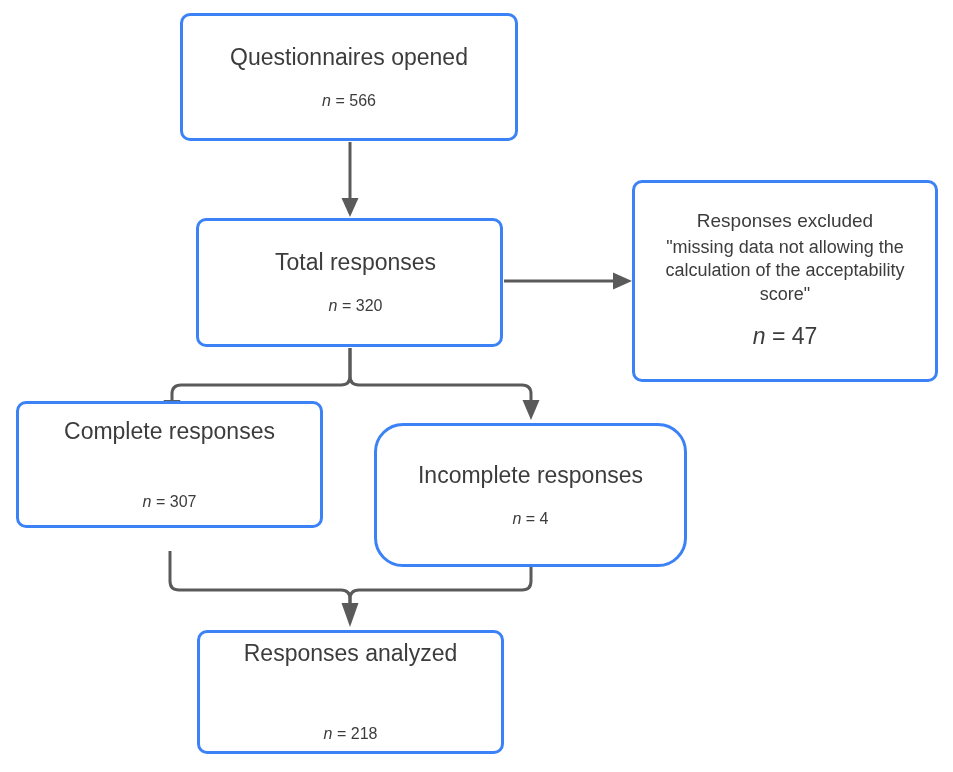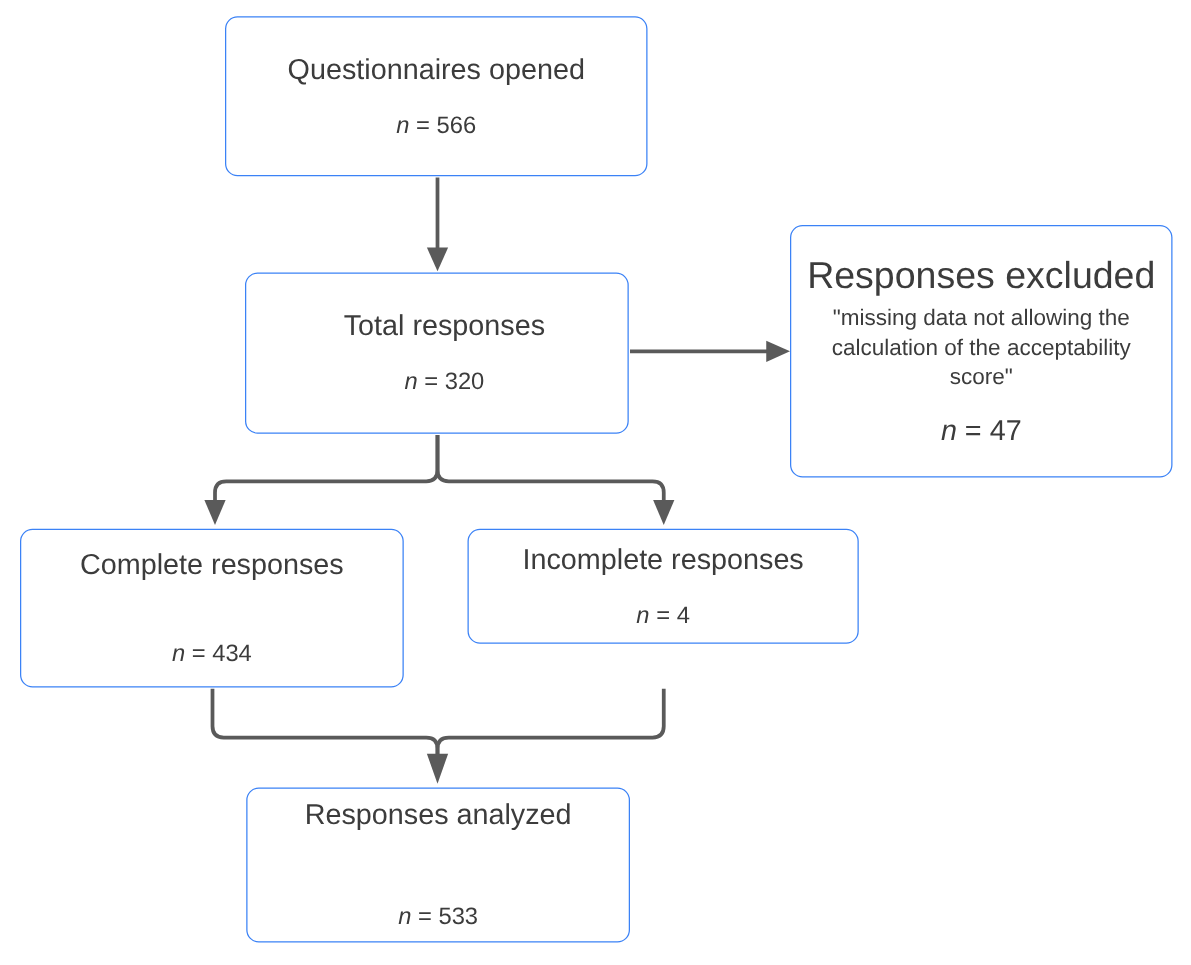--- a/index.html
+++ b/index.html
@@ -30,47 +30,47 @@
     stroke-linecap: butt;
   }
   .connectors polygon {
     fill: #5a5a5a;
     stroke: none;
   }
   .node {
     position: absolute;
     box-sizing: border-box;
     background: #ffffff;
-    border: 1px solid #3b82f6;
+    border: 3px solid #3b82f6;
     border-radius: 10px;
     display: flex;
     flex-direction: column;
     align-items: center;
     justify-content: center;
     text-align: center;
   }
   .node .label {
     font-size: 23px;
     line-height: 1.35;
   }
   .node .nline {
-    font-size: 19px;
+    font-size: 16px;
     line-height: 1.45;
     margin-top: 16px;
   }
   .node .nline .nsym {
     font-style: italic;
   }
   .node .quote {
     font-size: 18px;
     line-height: 1.3;
     padding: 0 30px;
   }
   .node-excluded .label {
-    font-size: 30px;
+    font-size: 19px;
     margin-bottom: 2px;
   }
   .node-excluded .nline {
     font-size: 23px;
     margin-top: 14px;
   }
 </style>
 </head>
 <body>
 
@@ -124,37 +124,37 @@
 
   <div class="node node-excluded" style="left:632px; top:180px; width:306px; height:202px;">
     <div class="label">Responses excluded</div>
     <div class="quote">"missing data not allowing the calculation of the acceptability score"</div>
     <div class="nline">
       <span class="nsym">n</span>
       <span>= 47</span>
     </div>
   </div>
 
-  <div class="node" style="left:16px; top:423px; width:307px; height:127px;gap:27px;">
+  <div class="node" style="left:16px; top:401px; width:307px; height:127px;gap:27px;">
     <div class="label">Complete responses</div>
     <div class="nline">
       <span class="nsym">n</span>
-      <span>= 434</span>
+      <span>= 307</span>
     </div>
   </div>
 
-  <div class="node" style="left:374px; top:423px; width:313px; height:92px;">
+  <div class="node" style="left:374px; top:423px; width:313px; height:144px;border-radius:29px;">
     <div class="label">Incomplete responses</div>
     <div class="nline">
       <span class="nsym">n</span>
       <span>= 4</span>
     </div>
   </div>
 
   <div class="node" style="left:197px; top:630px; width:307px; height:124px;gap:37px;">
     <div class="label">Responses analyzed</div>
     <div class="nline">
       <span class="nsym">n</span>
-      <span>= 533</span>
+      <span>= 218</span>
     </div>
   </div>
 
 </div>
 
 </body></html>

